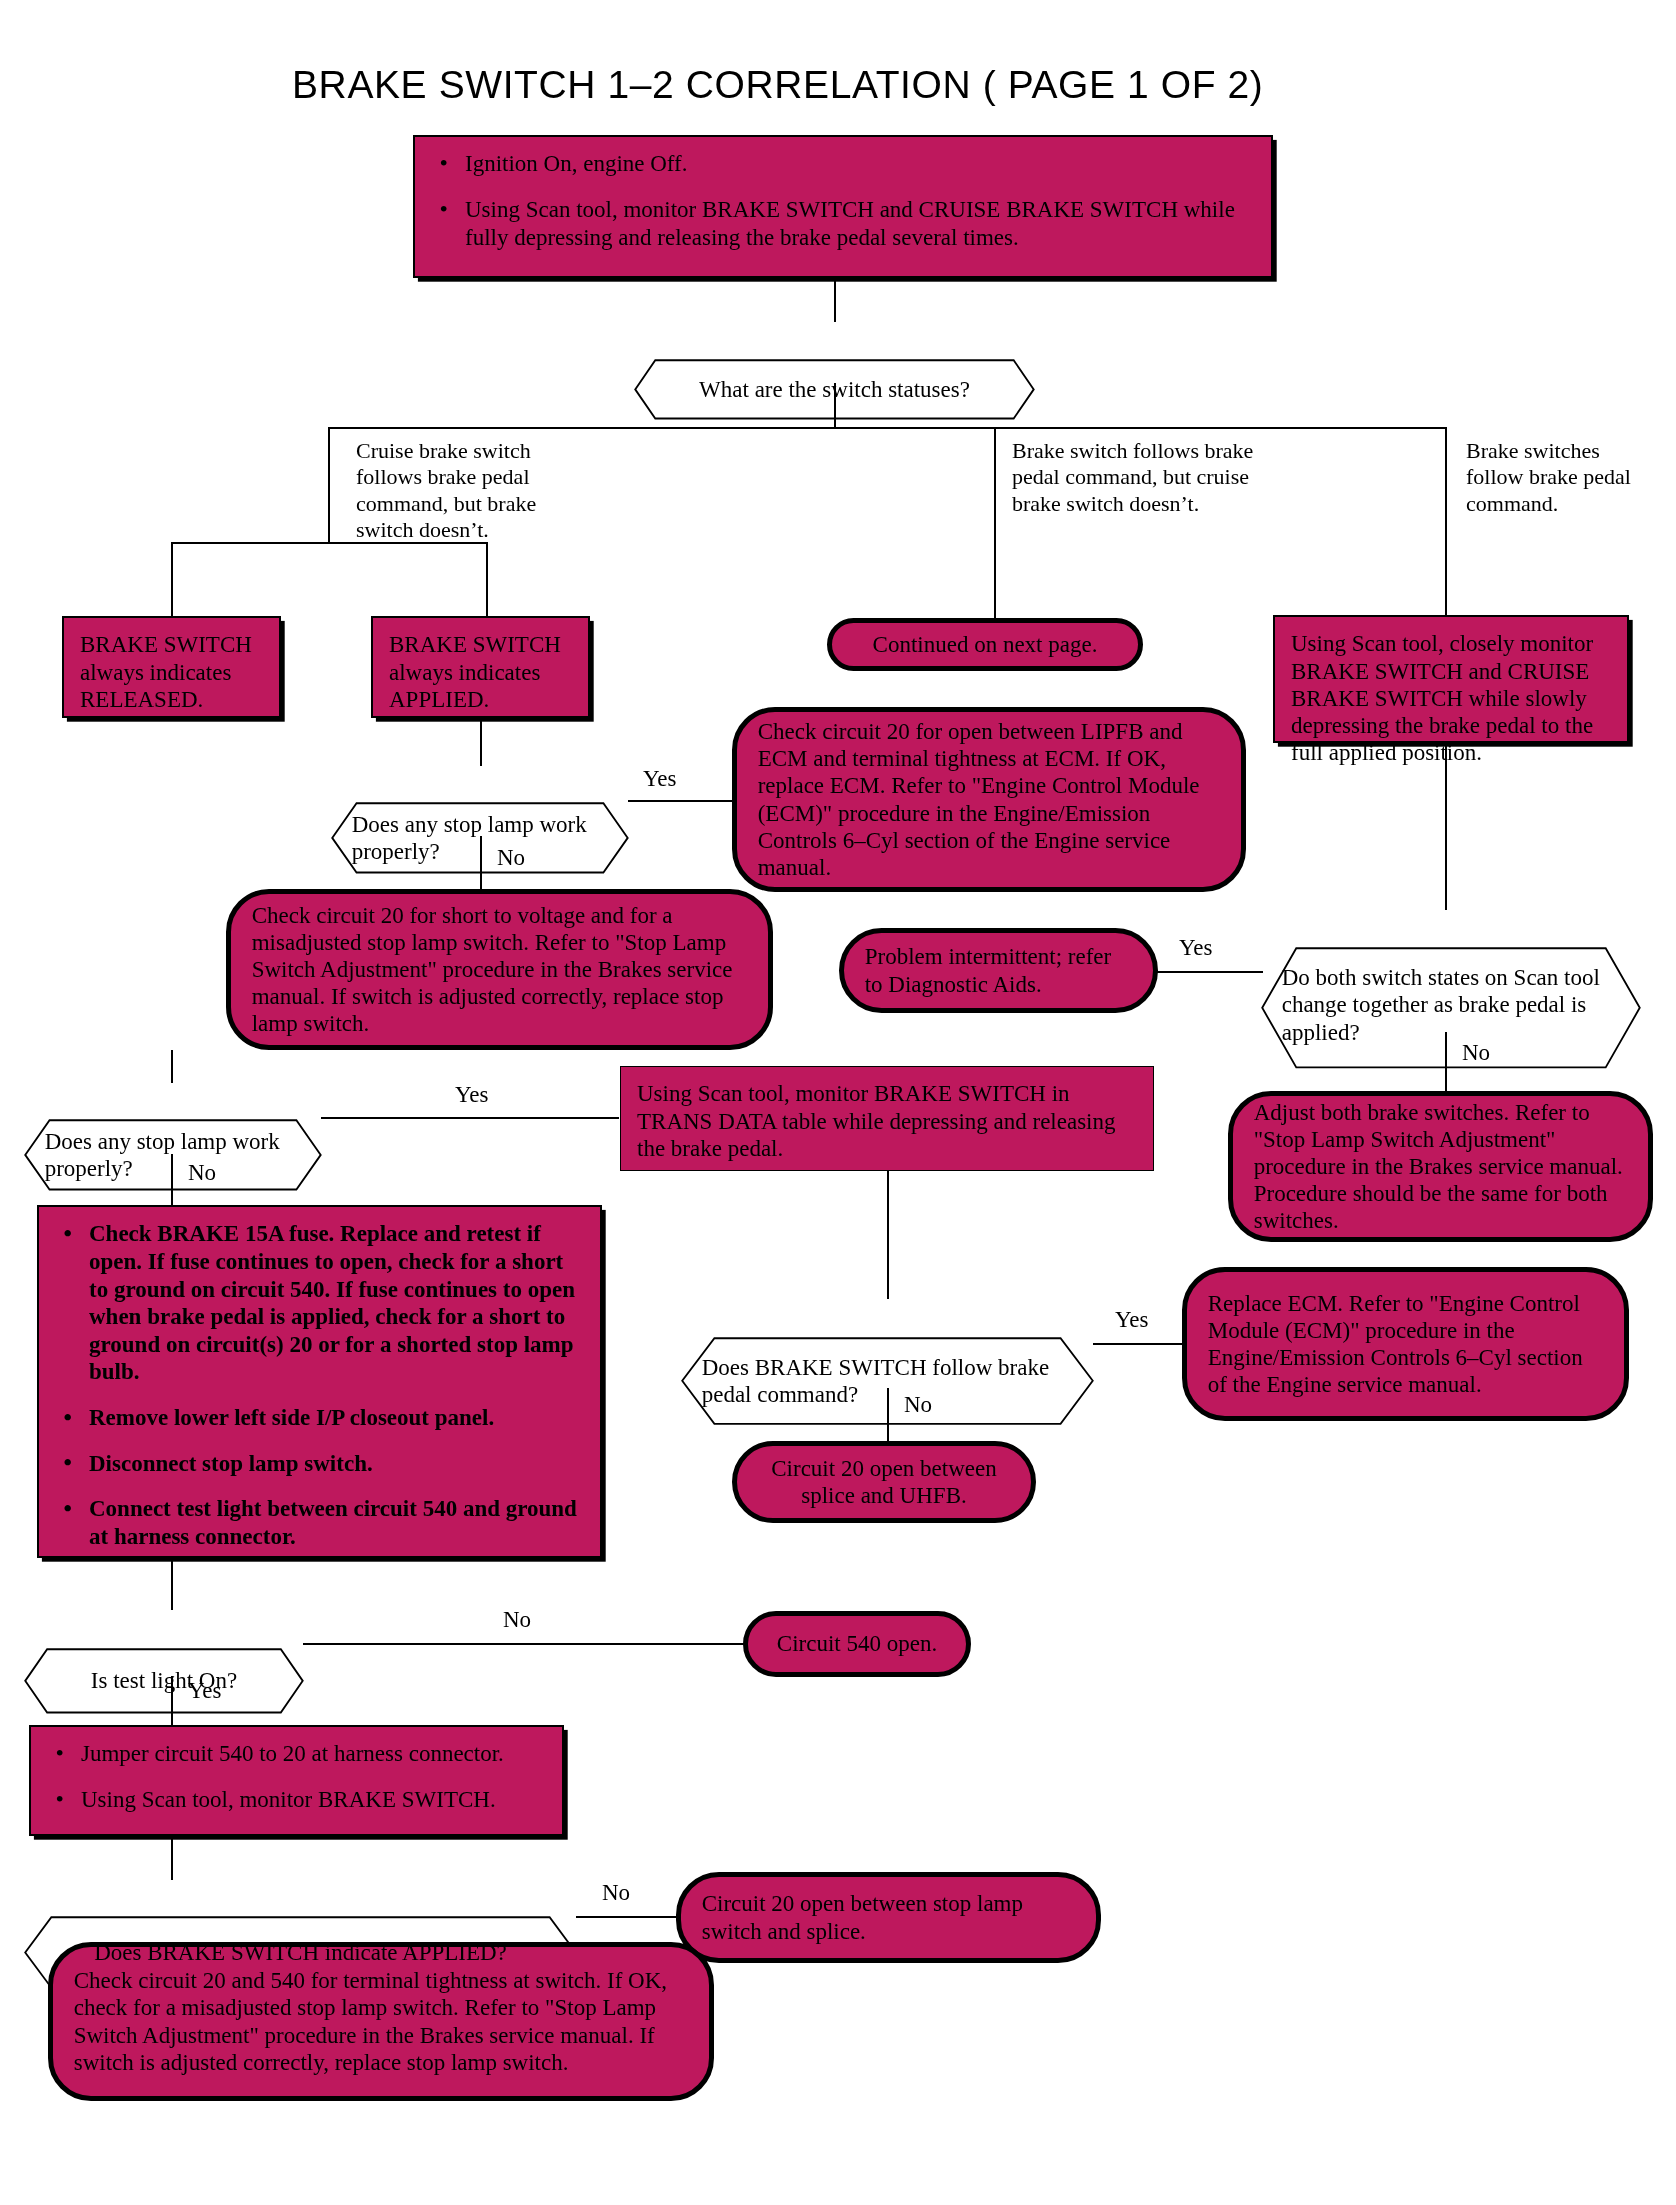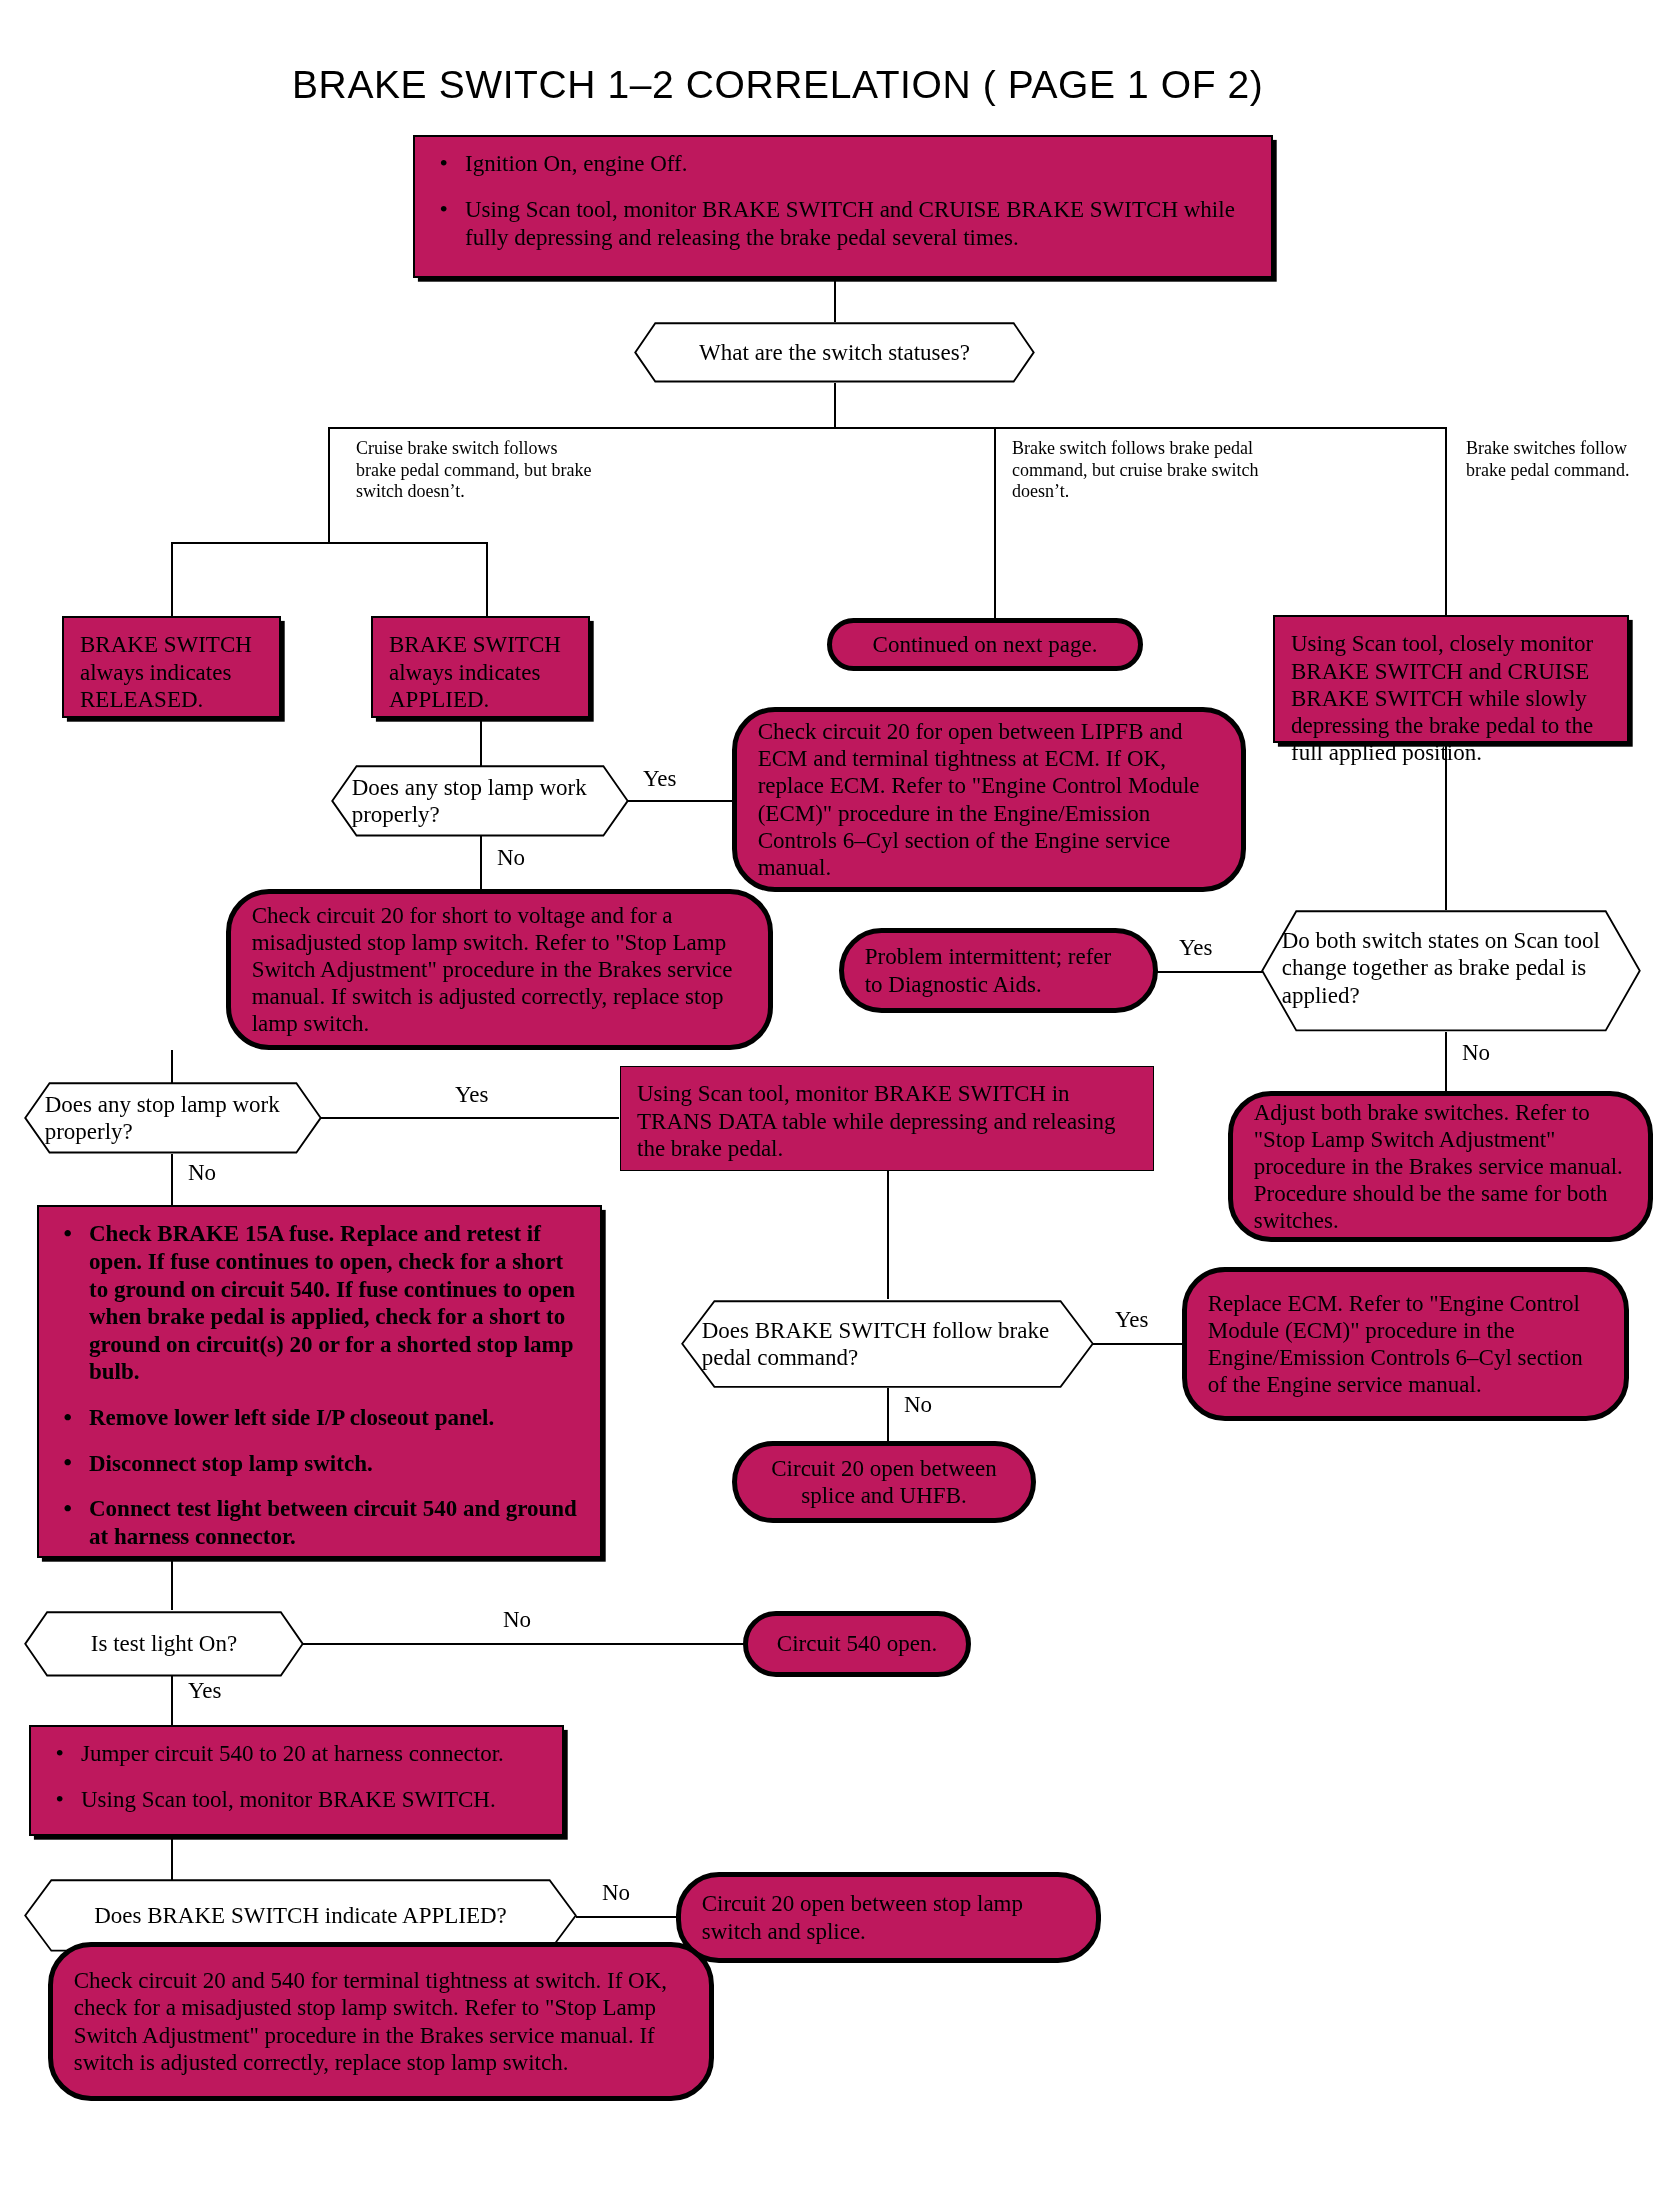--- a/index.html
+++ b/index.html
@@ -16,28 +16,28 @@
   
   .rect{border:2.4px solid #000;box-shadow:4.3px 4.3px 0 -0.6px #000;padding:13.4px 16px;}
   .rect.thin{box-shadow:none;border:1.8px solid #000;}
 
   
   .round{border:5.5px solid #000;border-radius:43px/43px;padding:13.4px 20.7px;
          display:flex;align-items:center;justify-content:flex-start;}
   .round.center{justify-content:center;text-align:center;}
 
   
-  .hex{position:absolute;display:flex;align-items:center;justify-content:center;}
+  .hex{position:absolute;display:flex;align-items:center;justify-content:center;margin-top:37px;}
   .hex .hexbg{position:absolute;inset:0;}
   .hex .hextxt{position:relative;z-index:2;font-size:23px;line-height:1.18;padding:0 20.7px;
                text-align:left;width:100%;box-sizing:border-box;}
   .hex.ctr .hextxt{text-align:center;}
 
   
-  .plain{position:absolute;font-size:18px;line-height:1.2;}
+  .plain{position:absolute;font-size:22px;line-height:1.2;}
 
   
   .elabel{position:absolute;font-size:23px;line-height:1;}
 
   
   .ln{position:absolute;background:#000;}
   .lnv{width:1.8px;}
   .lnh{height:1.8px;}
 
   ul.b{margin:0;padding:0;list-style:none;}

